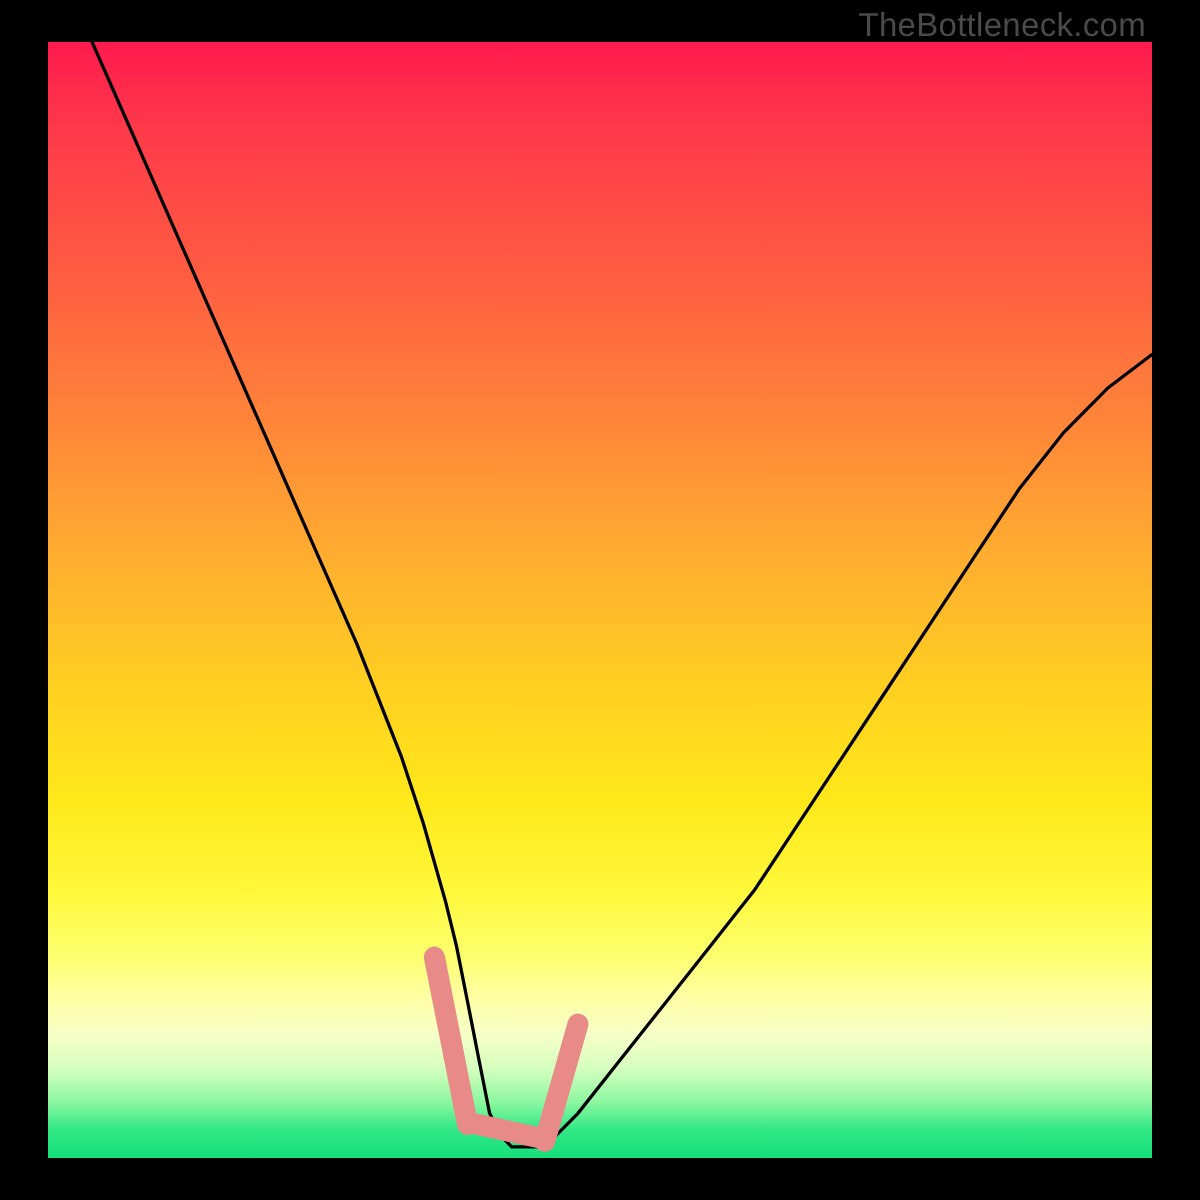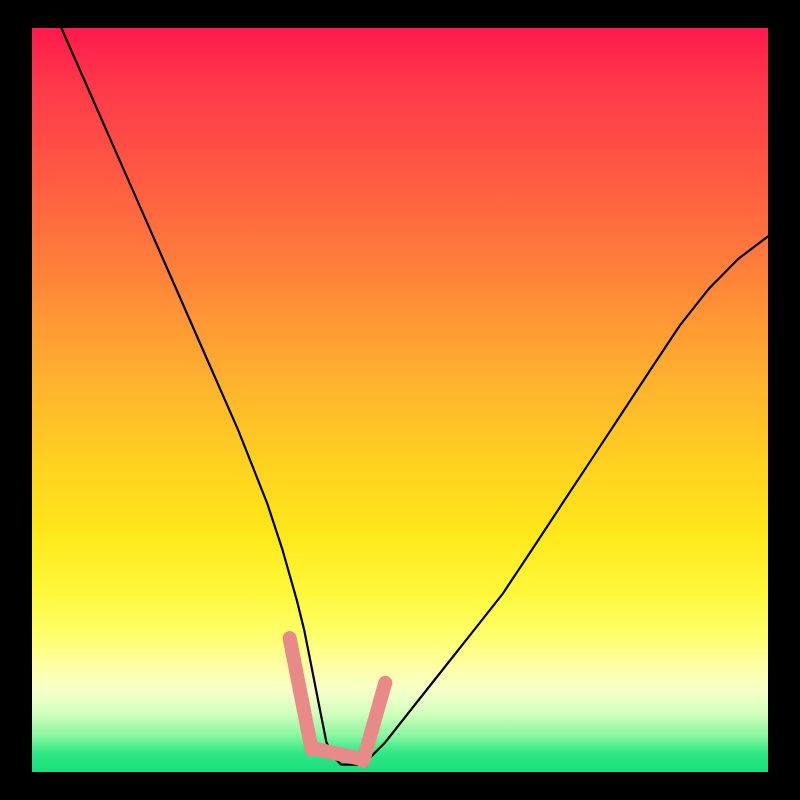--- a/index.html
+++ b/index.html
@@ -68,13 +68,14 @@
   <div class="plot">
     <svg class="curve" viewBox="0 0 736 744" preserveAspectRatio="none">
 
       <path fill="none" stroke="#000" stroke-width="2.2" stroke-linecap="round" d="M29.4 0.0 L58.9 67.0 L88.3 133.9 L117.8 200.9 L147.2 267.8 L176.6 334.8 L206.1 401.8 L235.5 476.2 L250.2 520.8 L265.0 572.9 L272.3 602.6 L279.7 639.8 L287.0 677.0 L294.4 714.2 L301.8 729.1 L309.1 736.6 L316.5 736.6 L323.8 736.6 L331.2 736.6 L338.6 729.1 L353.3 714.2 L382.7 677.0 L412.2 639.8 L441.6 602.6 L471.0 565.4 L500.5 520.8 L529.9 476.2 L559.4 431.5 L588.8 386.9 L618.2 342.2 L647.7 297.6 L677.1 260.4 L706.6 230.6 L736.0 208.3" id="main-curve"></path>
 
       <path fill="none" stroke="#e88a88" stroke-width="14" stroke-linecap="round" d="M257.59999999999997 610.08 L279.68 721.68" id="mask-left"></path>
       <path fill="none" stroke="#e88a88" stroke-width="14" stroke-linecap="round" d="M279.68 720.192 L331.2 731.352" id="mask-mid"></path>
       <path fill="none" stroke="#e88a88" stroke-width="14" stroke-linecap="round" d="M331.2 732.84 L353.28 654.72" id="mask-right"></path>
     </svg>
   </div>
+  <div class="watermark">TheBottleneck.com</div>
 </div>
 
 </body></html>

